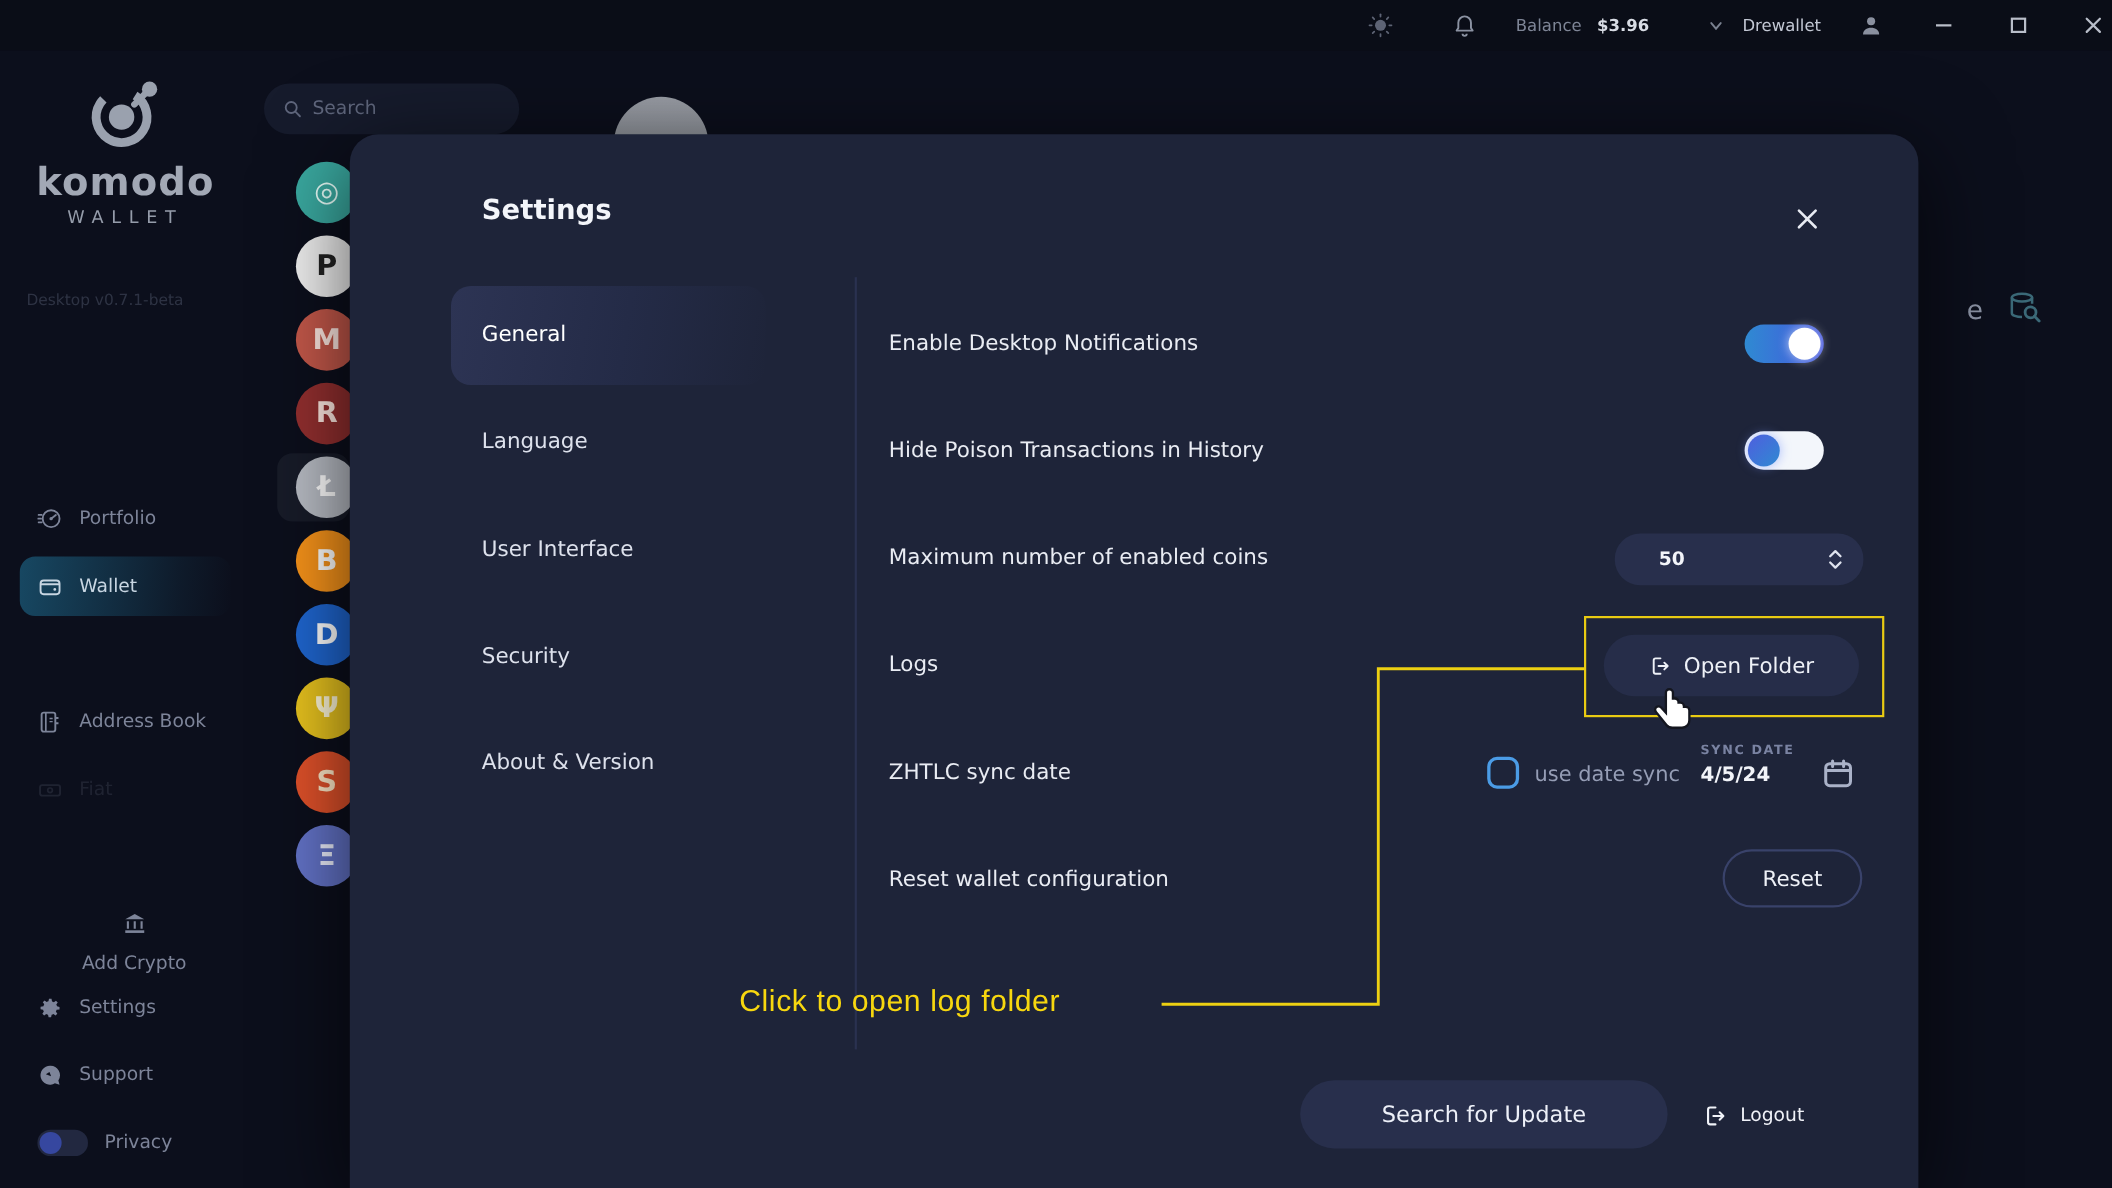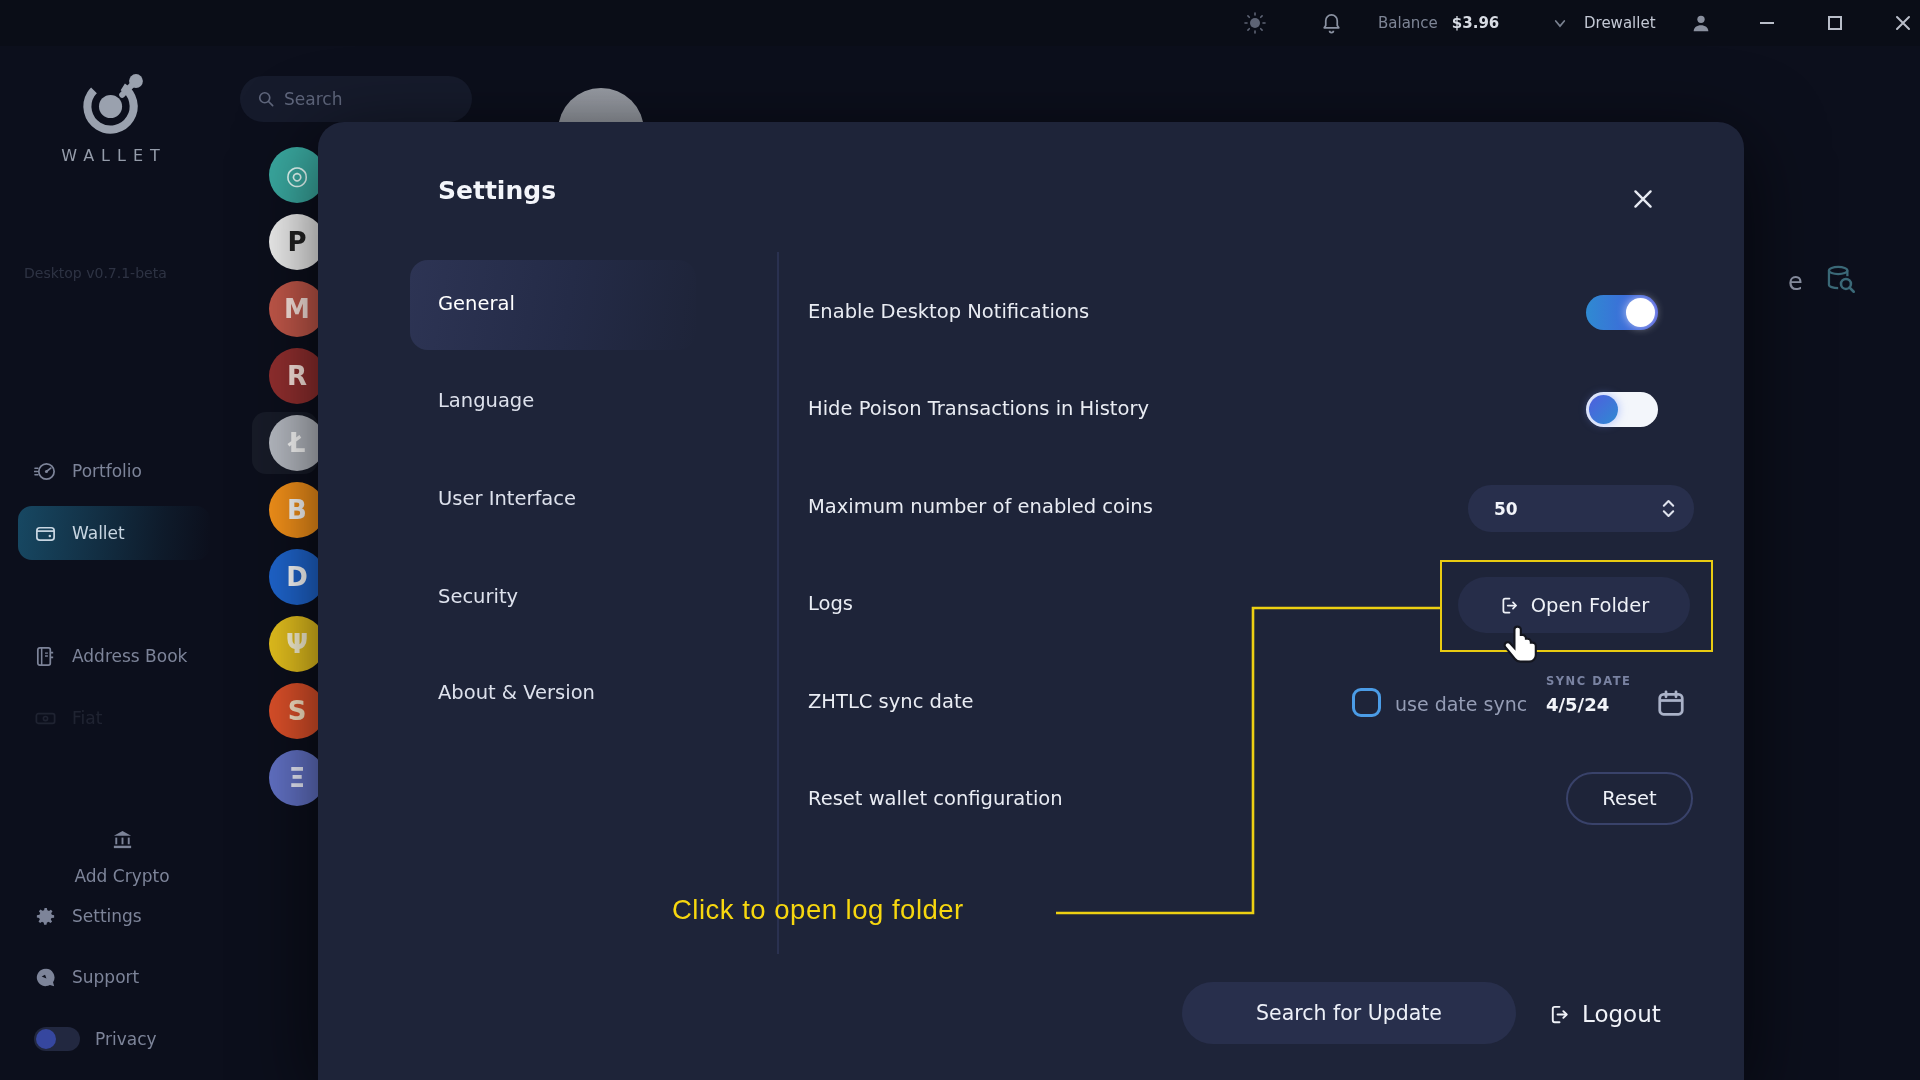--- a/index.html
+++ b/index.html
@@ -52,35 +52,35 @@
   #divider { position:absolute; left:459px; top:130px; width:2px; height:702px; background:#2a3150; }
   .row-label { position:absolute; left:490px; font-size:19.5px; color:#e9ecf3; }
 
   .toggle { position:absolute; left:1268px; width:72px; height:35px; border-radius:18px; cursor:pointer; }
   #toggle-notifications { top:173px; background:linear-gradient(90deg,#2f8ad2,#4657de); }
   #toggle-notifications .knob { position:absolute; right:3px; top:3px; width:29px; height:29px; border-radius:50%; background:#ffffff; box-shadow:0 0 10px rgba(255,255,255,0.65); }
   #toggle-poison { top:270px; background:#f3f6fb; }
   #toggle-poison .knob { position:absolute; left:3px; top:3px; width:29px; height:29px; border-radius:50%; background:linear-gradient(135deg,#4f5ede,#2f8ad2); box-shadow:0 0 10px rgba(120,150,255,0.6); }
 
   #stepper { position:absolute; left:1150px; top:363px; width:226px; height:47px; border-radius:23px; background:#282f4c; display:flex; align-items:center; cursor:pointer; }
-  #stepper-value { font-size:17px; font-weight:bold; color:#f2f4f9; margin-left:26px; }
+  #stepper-value { font-size:17px; font-weight:bold; color:#f2f4f9; margin-left:40px; }
   #stepper-chevrons { position:absolute; right:18px; top:13px; color:#dfe3ee; }
 
   #open-folder-button { position:absolute; left:1140px; top:455px; width:232px; height:56px; border-radius:28px; background:#262d49; display:flex; align-items:center; justify-content:center; gap:11px; color:#eef1f7; font-size:19.5px; cursor:pointer; }
 
   #date-sync-checkbox { position:absolute; left:1034px; top:566px; width:29px; height:29px; border-radius:9px; border:3px solid #4b9ce6; cursor:pointer; }
   #date-sync-label { position:absolute; left:1077px; top:571px; font-size:19px; color:#959db5; }
   #sync-date-label { position:absolute; left:1228px; top:552px; font-size:11.5px; font-weight:bold; letter-spacing:1.5px; color:#7a83a2; }
   #sync-date-value { position:absolute; left:1228px; top:572px; font-size:18px; font-weight:bold; color:#f2f4f9; }
   #calendar-button { position:absolute; left:1338px; top:566px; color:#aab2c8; cursor:pointer; }
 
   #reset-button { position:absolute; left:1248px; top:650px; width:127px; height:53px; border-radius:27px; border:2px solid #39426a; background:transparent; color:#eef1f7; font-size:19.5px; display:flex; align-items:center; justify-content:center; cursor:pointer; }
 
   #update-button { position:absolute; left:864px; top:860px; width:334px; height:62px; border-radius:31px; background:#282f4c; color:#edf0f8; font-size:20.5px; display:flex; align-items:center; justify-content:center; cursor:pointer; }
-  #logout-button { position:absolute; left:1230px; top:874px; height:36px; display:flex; align-items:center; gap:11px; color:#f0f2f8; font-size:23px; cursor:pointer; }
+  #logout-button { position:absolute; left:1230px; top:874px; height:36px; display:flex; align-items:center; gap:11px; color:#f0f2f8; font-size:17px; cursor:pointer; }
 
   
   #annotation-layer { position:absolute; left:0; top:0; width:1920px; height:1080px; z-index:20; pointer-events:none; }
   #annotation-box { position:absolute; left:1440px; top:560px; width:273px; height:92px; border:2.5px solid #e9cb12; }
   #annotation-text { position:absolute; left:672px; top:894px; font-size:27.5px; letter-spacing:0.5px; font-weight:500; color:#f7d70f; font-family:"Liberation Sans", sans-serif; }
   #cursor { position:absolute; left:1502px; top:624px; }
 </style>
 </head>
 <body>
 
@@ -142,20 +142,21 @@
 </div>
 
 <div id="sidebar">
   <div id="brand">
     <svg viewBox="0 0 64 64" width="74" height="74">
       <circle cx="29" cy="35" r="20" fill="none" stroke="#9aa1ae" stroke-width="7" stroke-dasharray="98 28" transform="rotate(-58 29 35)"></circle>
       <circle cx="29" cy="35" r="10" fill="#9aa1ae"></circle>
       <line x1="39" y1="25" x2="49" y2="15" stroke="#9aa1ae" stroke-width="5" stroke-linecap="round"></line>
       <circle cx="51" cy="13" r="6" fill="#9aa1ae"></circle>
     </svg>
+    <div id="brand-name">komodo</div>
     <div id="brand-sub">WALLET</div>
   </div>
   <div id="app-version">Desktop v0.7.1-beta</div>
 
   <div class="nav-item" style="top:398px;">
     <svg viewBox="0 0 24 24" width="23" height="23">
       <circle cx="13" cy="12" r="8" fill="none" stroke="currentColor" stroke-width="1.8"></circle>
       <circle cx="13" cy="12" r="1.6" fill="currentColor"></circle>
       <line x1="13" y1="12" x2="17.5" y2="8.5" stroke="currentColor" stroke-width="1.8" stroke-linecap="round"></line>
       <g stroke="currentColor" stroke-width="1.6" stroke-linecap="round">

